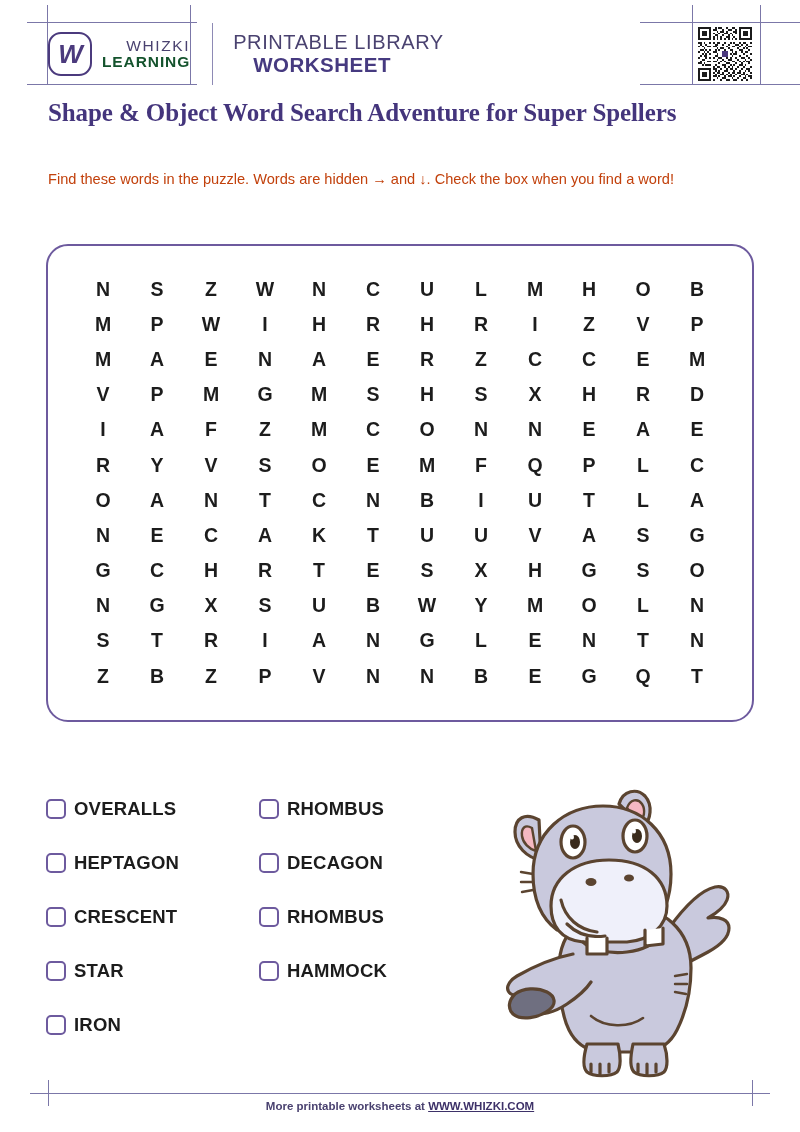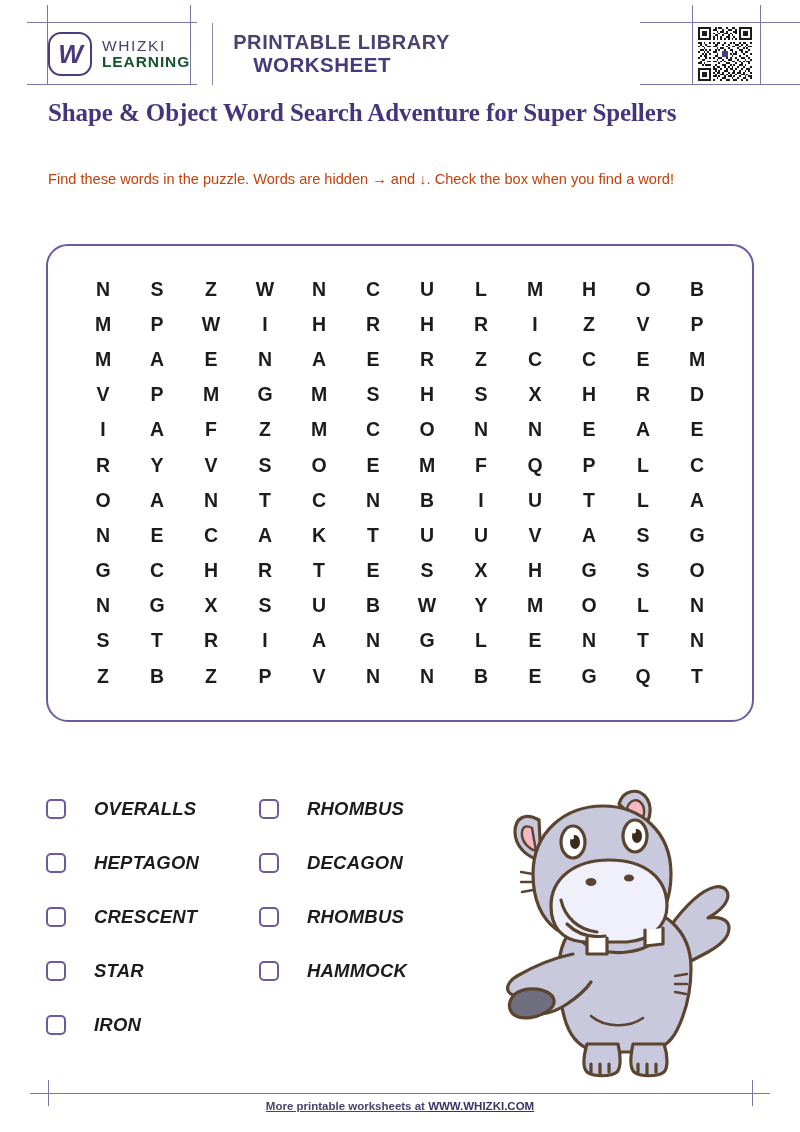--- a/index.html
+++ b/index.html
@@ -56,37 +56,37 @@
     border: 2.5px solid #4b3a7d;
     border-radius: 13px;
     display: flex; align-items: center; justify-content: center;
     font-weight: 900;
     font-size: 26px;
     color: #4b3a7d;
     font-style: italic;
     letter-spacing: -1px;
     line-height: 1;
   }
-  .brand-text { line-height: 1.04; }
+  .brand-text { line-height: 1.04; text-align: right; }
   .brand-top {
     font-size: 15.5px; letter-spacing: 1.6px;
     color: #4a4270; font-weight: 400;
   }
   .brand-bottom {
     font-size: 15.5px; letter-spacing: 0.9px;
     color: #14532d; font-weight: 800;
   }
   .hdr-divider {
     width: 1px; height: 62px; background: #8e8ab5;
     margin-right: 20px;
   }
   .hdr-titles { line-height: 1.12; }
   .hdr-line1 {
     font-size: 20px; letter-spacing: 0.6px;
-    color: #4a4270; font-weight: 700;
+    color: #4a4270; font-weight: 400;
   }
   .hdr-line2 {
     font-size: 20.5px; letter-spacing: 0.5px;
     color: #463a80; font-weight: 800; margin-left: 20px;
   }
   .qr {
     margin-left: auto;
     width: 54px; height: 54px;
     position: relative;
   }
@@ -136,21 +136,21 @@
   .wordlist {
     position: absolute;
     left: 46px; top: 782px;
     width: 420px;
     display: grid;
     grid-template-columns: 213px 213px;
     grid-auto-rows: 54px;
     align-items: center;
   }
   .word-item {
-    display: flex; align-items: center; gap: 28px; font-style: italic;
+    display: flex; align-items: center; gap: 8px;
   }
   .checkbox {
     width: 20px; height: 20px;
     border: 2px solid #6d5a9e;
     border-radius: 5px;
     background: #fff;
     flex: 0 0 auto;
   }
   .word-label {
     font-size: 18.5px; font-weight: 800;
@@ -165,21 +165,20 @@
   }
   .mascot svg { display: block; width: 100%; height: 100%; }
 
   
   .footer {
     position: absolute;
     left: 0; top: 1100px; width: 800px;
     text-align: center;
     font-size: 11.5px; color: #4a4270;
     font-weight: 600;
-    text-decoration: underline;
   }
   .footer .url {
     font-weight: 800; color: #3d3168;
     text-decoration: underline;
   }
 </style>
 </head>
 <body>
 
 <div class="cropmark cm-h cm-tl-h1"></div>

